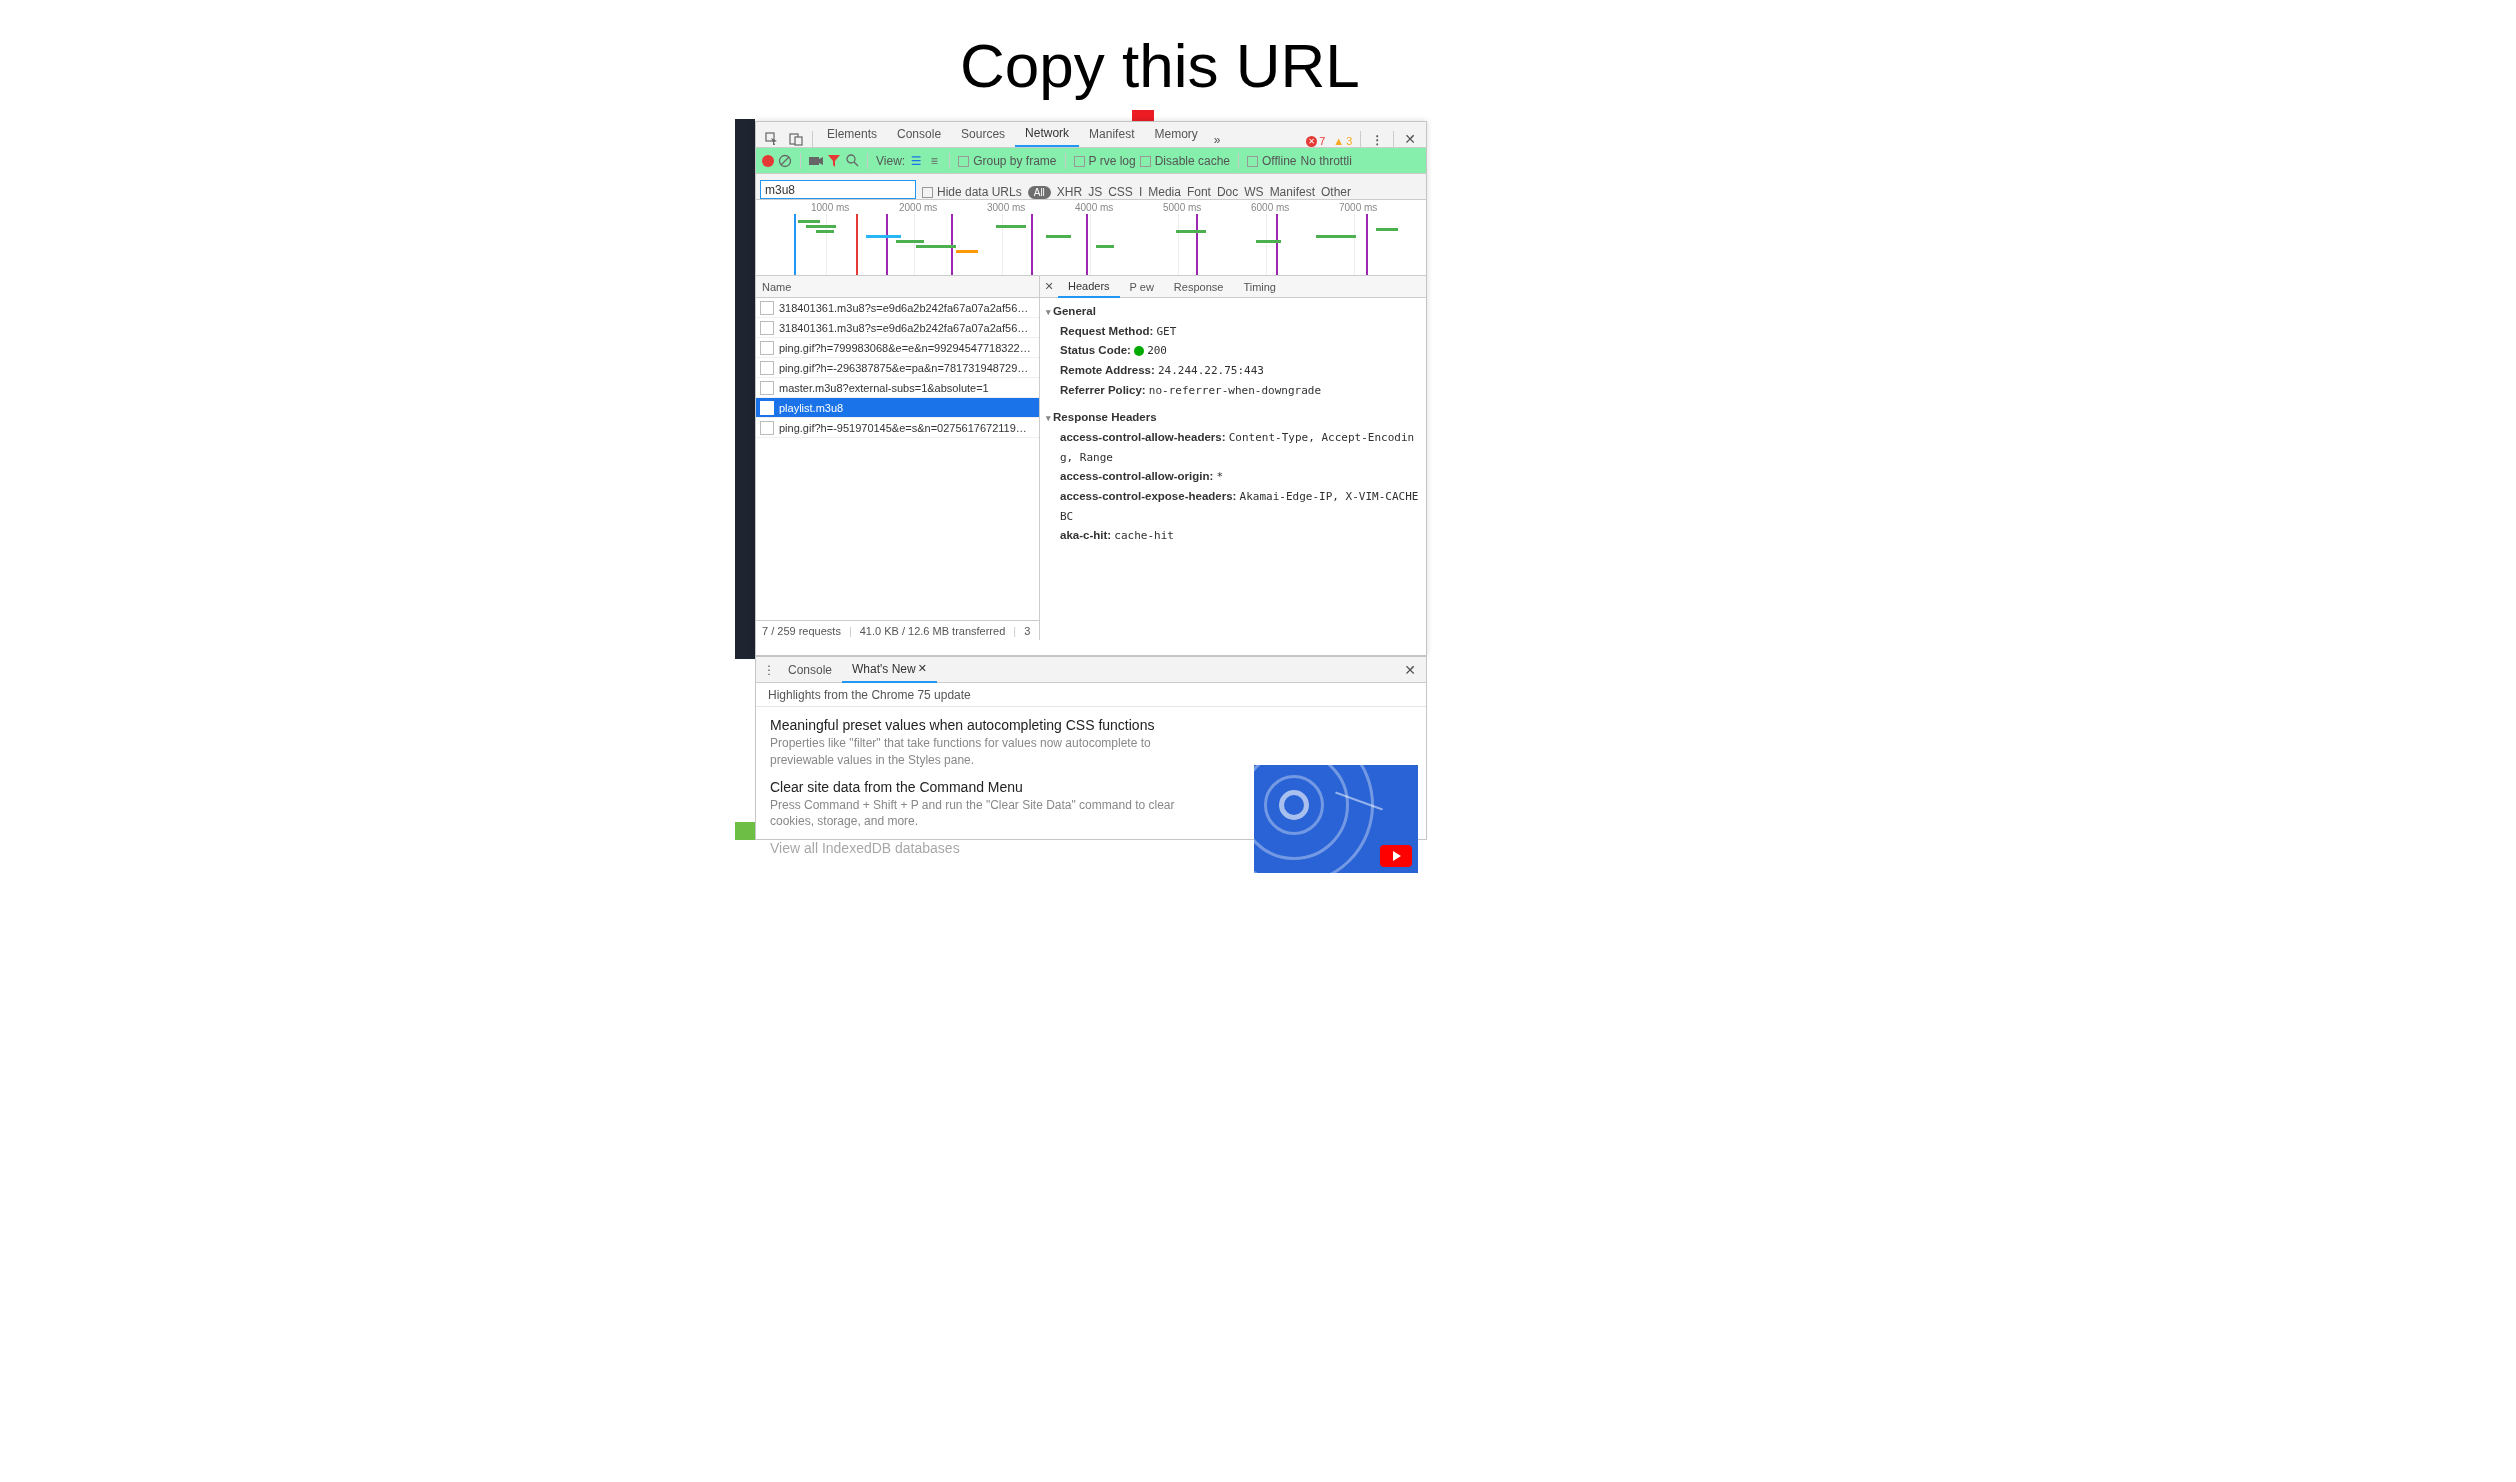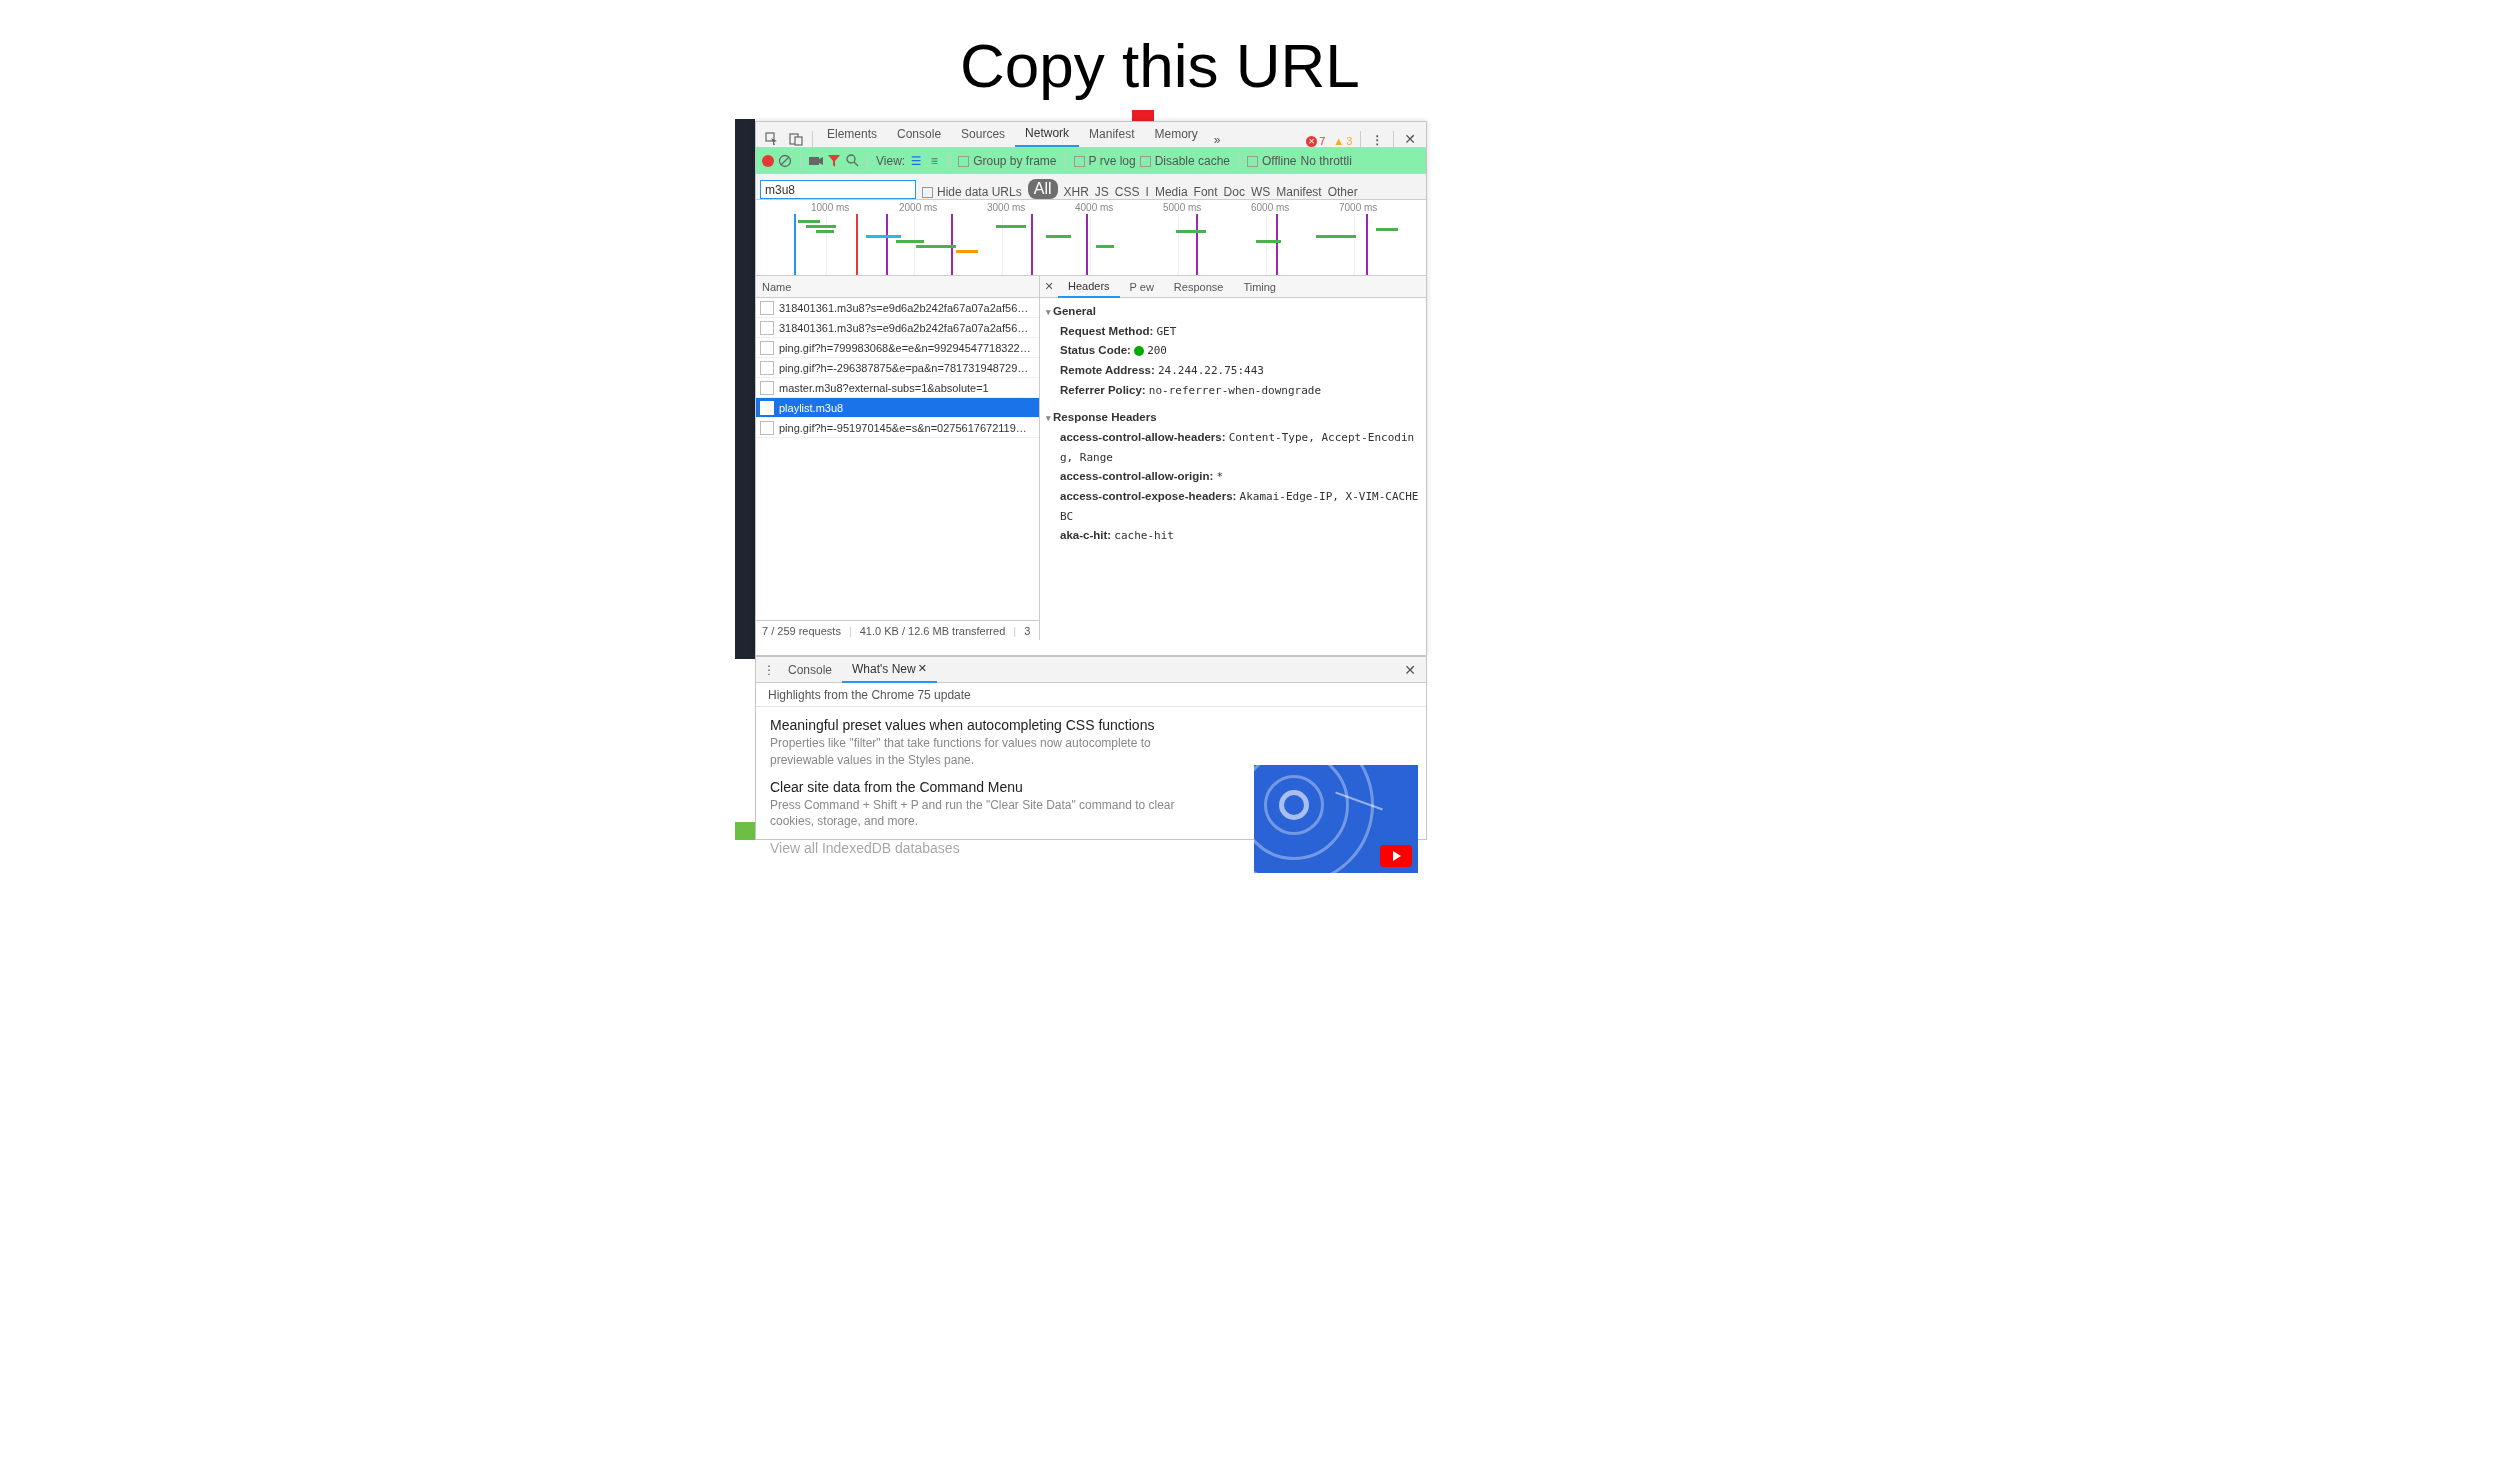--- a/index.html
+++ b/index.html
@@ -25,21 +25,21 @@
 .dt-tabs .warn-badge { color: #f9a825; font-size: 11px; display: flex; align-items: center; gap: 2px; margin: 0 4px; }
 
 .dt-toolbar { display: flex; align-items: center; height: 26px; border-bottom: 1px solid #ccc; background: #86efac; padding: 0 6px; font-size: 12px; color: #555; gap: 4px; white-space: nowrap; overflow: hidden; }
 .record-dot { width: 12px; height: 12px; background: #e53935; border-radius: 50%; }
 .tb-icon { width: 14px; height: 14px; display: inline-flex; align-items: center; justify-content: center; color: #666; }
 .tb-sep { width: 1px; height: 16px; background: #ccc; margin: 0 4px; }
 .chk { width: 11px; height: 11px; border: 1px solid #999; display: inline-block; margin-right: 4px; vertical-align: middle; }
 
 .dt-filter { display: flex; align-items: flex-end; height: 26px; border-bottom: 1px solid #ccc; background: #f3f3f3; padding: 0 4px; font-size: 12px; color: #555; gap: 6px; overflow: hidden; }
 .filter-input { width: 156px; height: 19px; border: 1px solid #2196f3; background: #fff; padding: 0 4px; font-size: 12px; color: #333; }
-.pill { background: #6e6e6e; color: #fff; border-radius: 8px; padding: 1px 6px; font-size: 16px; }
+.pill { background: #6e6e6e; color: #fff; border-radius: 8px; padding: 1px 6px; font-size: 10px; }
 .fchip { color: #555; }
 
 .dt-overview { height: 76px; border-bottom: 1px solid #ccc; background: #fff; position: relative; overflow: hidden; }
 .tl-label { position: absolute; top: 2px; font-size: 10px; color: #888; }
 .tl-tick { position: absolute; top: 12px; width: 1px; height: 64px; background: #eee; }
 .ov-bar { position: absolute; height: 3px; background: #4caf50; }
 .ov-line { position: absolute; top: 14px; width: 2px; height: 62px; }
 
 .dt-body { display: flex; height: 364px; }
 

